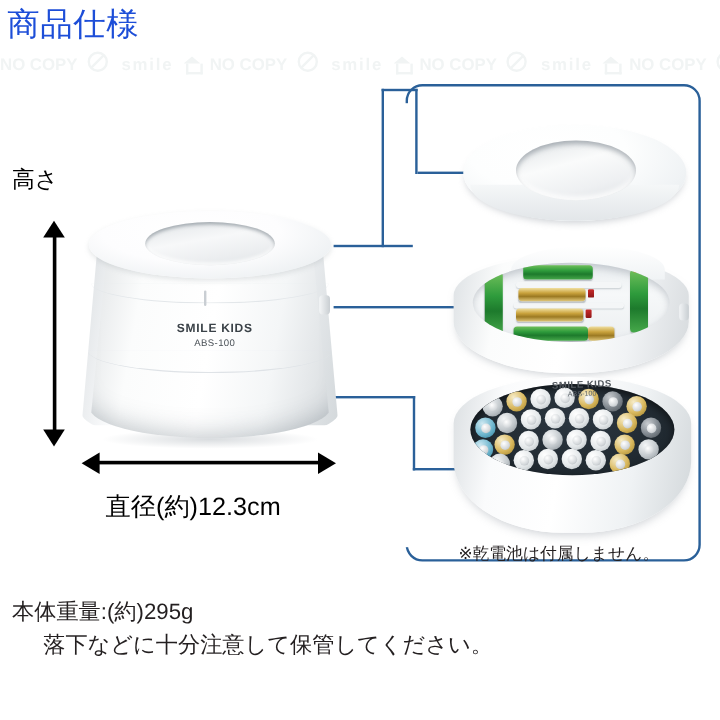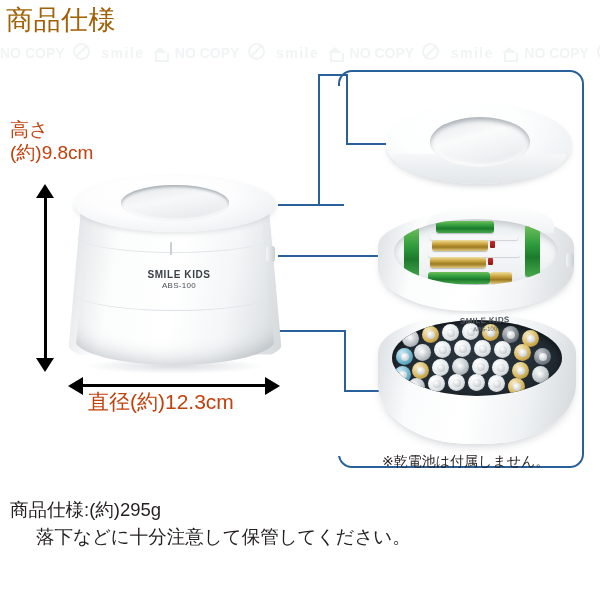--- a/index.html
+++ b/index.html
@@ -18,21 +18,21 @@
     -webkit-font-smoothing: antialiased;
   }
 
   
   .page-title {
     position: absolute;
     left: 6px;
     top: 2px;
     font-size: 27px;
     letter-spacing: 0.5px;
-    color: #a16207;
+    color: #1d4ed8;
     line-height: 36px;
     white-space: nowrap;
   }
 
   
   .watermark-band {
     position: absolute;
     left: 0;
     top: 42px;
     width: 600px;
@@ -156,22 +156,23 @@
     border-top: 9px solid transparent;
     border-bottom: 9px solid transparent;
   }
   .arrow-left { left: 68px; border-right: 15px solid #000; }
   .arrow-right { left: 265px; border-left: 15px solid #000; }
 
   .dim-label {
     position: absolute;
     font-size: 19px;
     line-height: 23px;
-    color: #c2410c;
+    color: #000000;
     white-space: nowrap;
+    margin-top: 21px;
   }
   .dim-label-height { left: 10px; top: 118px; }
   .dim-label-diameter { left: 88px; top: 390px; font-size: 21px; }
 
   
   .art { position: absolute; }
 
   
   .main-product { left: 60px; top: 170px; width: 230px; height: 215px; }
   .mp-body {
@@ -469,21 +470,20 @@
 <div class="leader leader-v" style="left:346px; top:74px; width:2px; height:71px;"></div>
 
 <div class="leader leader-h" style="left:278px; top:255px; width:118px; height:2px;"></div>
 
 <div class="leader leader-h" style="left:278px; top:330px; width:68px; height:2px;"></div>
 <div class="leader leader-v" style="left:344px; top:330px; width:2px; height:62px;"></div>
 <div class="leader leader-h" style="left:344px; top:390px; width:54px; height:2px;"></div>
 
 <div class="dim-label dim-label-height">
   <div>高さ</div>
-  <div>(約)9.8cm</div>
 </div>
 <div class="arrow-up"></div>
 <div class="dim-v-line"></div>
 <div class="arrow-down"></div>
 
 <div class="art main-product">
   <div class="mp-shadow"></div>
   <div class="mp-body-taper"></div>
   <div class="mp-body"></div>
   <div class="mp-top"></div>
@@ -574,15 +574,15 @@
   </div>
   <div class="ex-bowl-logo">
     <div class="brand">SMILE KIDS</div>
     <div class="model">ABS-100</div>
   </div>
 </div>
 
 <div class="frame-note">※乾電池は付属しません。</div>
 
 <div class="spec-block">
-  <div class="spec-line">商品仕様:(約)295g</div>
+  <div class="spec-line">本体重量:(約)295g</div>
   <div class="spec-line indent">落下などに十分注意して保管してください。</div>
 </div>
 
 </body></html>

